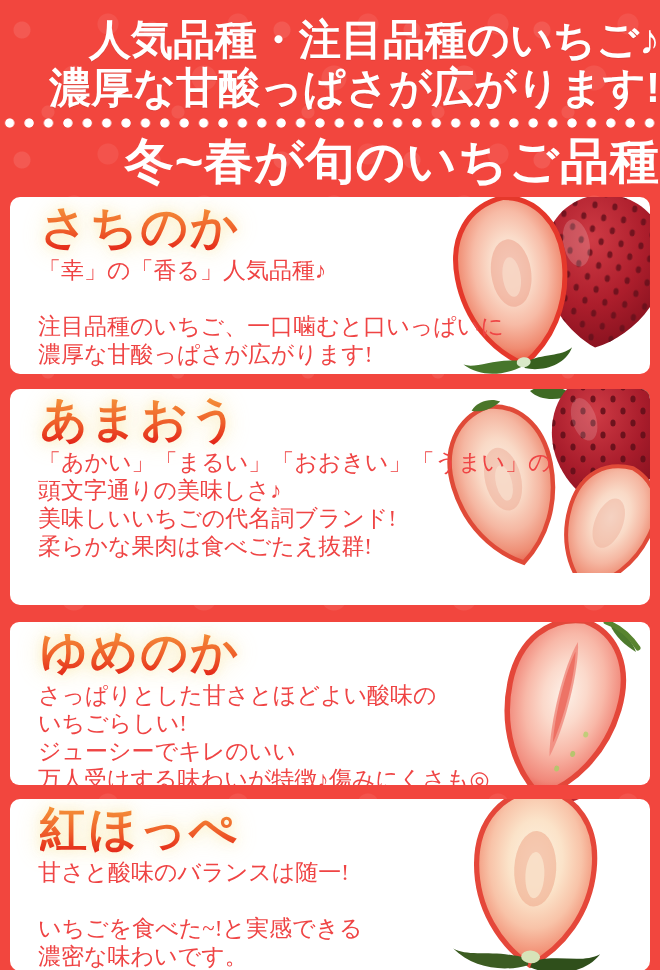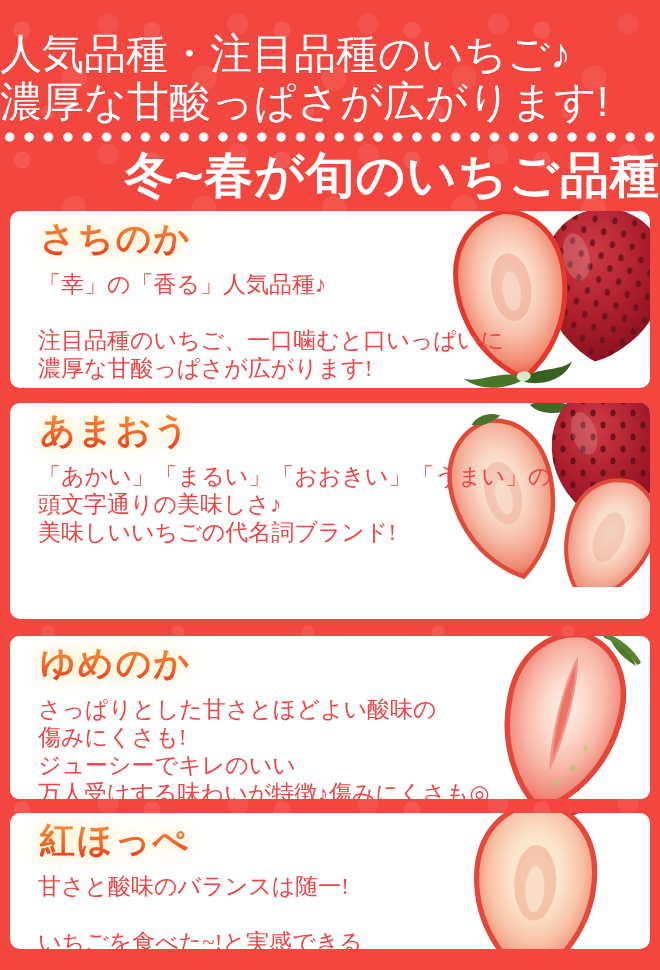--- a/index.html
+++ b/index.html
@@ -9,45 +9,45 @@
     background-color:#f2463e;
     background-image:
       radial-gradient(circle 9px at 22px 30px,  rgba(255,255,255,0.10) 0 8px,  rgba(255,255,255,0) 9px),
       radial-gradient(circle 13px at 74px 78px, rgba(255,255,255,0.08) 0 12px, rgba(255,255,255,0) 13px),
       radial-gradient(circle 7px at 48px 112px, rgba(255,255,255,0.09) 0 6px,  rgba(255,255,255,0) 7px),
       radial-gradient(circle 11px at 108px 24px,rgba(255,255,255,0.07) 0 10px, rgba(255,255,255,0) 11px);
     background-size:130px 130px;
     font-family:"Liberation Sans","DejaVu Sans",sans-serif;
   }
   .header {
-    padding-top:30px; text-align:left; color:#ffffff;
-    font-size:42px; line-height:48px; font-weight:normal;
+    padding-top:16px; text-align:right; color:#ffffff;
+    font-size:42px; line-height:48px; font-weight:bold;
     text-shadow:0 1px 0 rgba(0,0,0,0.08);
   }
   .dots {
     height:18px; margin-top:2px;
     background-image:radial-gradient(circle 4.6px at 9.7px 9px, #ffffff 4.2px, rgba(255,255,255,0) 5px);
     background-size:19.4px 18px; background-repeat:repeat-x;
   }
   .section-title {
     height:62px; line-height:58px; text-align:right; color:#ffffff;
     font-size:49px; font-weight:bold; letter-spacing:1px;
   }
   .cards { margin:3px 10px 0 10px; }
   .card {
     position:relative; background:#ffffff; border-radius:10px; overflow:hidden;
   }
   .card-1 { height:177px; margin-bottom:15px; }
   .card-2 { height:216px; margin-bottom:17px; }
   .card-3 { height:163px; margin-bottom:14px;border-radius:9px; }
-  .card-4 { height:136px; }
+  .card-4 { height:172px; }
   .card h2 {
     margin:4px 0 0 30px; width:fit-content;
-    font-family:Liberation Mono, monospace;
-    font-size:35px; line-height:53px; font-weight:bold; letter-spacing:2px;
+    font-family:Liberation Serif, serif;
+    font-size:47px; line-height:53px; font-weight:bold; letter-spacing:2px;
     background:linear-gradient(180deg,#f59b3c 0%,#ef5f2a 55%,#e21f17 100%);
     -webkit-background-clip:text; background-clip:text;
     color:transparent; -webkit-text-fill-color:transparent;
     filter:drop-shadow(0 0 6px rgba(251,238,192,0.95)) drop-shadow(0 0 12px rgba(251,238,192,0.75));
     position:relative; z-index:2;
   }
   .card p {
     margin:3px 0 0 28px;
     font-family:"Liberation Serif","DejaVu Serif",serif;
     font-size:23px; line-height:28px; color:#ef4444;
@@ -152,20 +152,21 @@
         <g transform="translate(196,136) rotate(22)">
           <path d="M2,-62 C28,-58 44,-38 42,-6 C40,26 24,52 0,66 C-24,52 -40,26 -42,-6 C-44,-38 -26,-58 2,-62 Z" fill="url(#c2f)" stroke="#e04a38" stroke-width="4"></path>
           <ellipse cx="0" cy="-2" rx="14" ry="26" fill="#eba58f" opacity="0.4"></ellipse>
         </g>
       </svg>
       <h2>あまおう</h2>
       <p>
         <span>「あかい」「まるい」「おおきい」「うまい」の</span><br>
         <span>頭文字通りの美味しさ♪</span><br>
         <span>美味しいいちごの代名詞ブランド!</span><br>
+        <span>柔らかな果肉は食べごたえ抜群!</span>
       </p>
     </div>
 
     <div class="card card-3">
       <svg width="190" height="170" viewBox="0 0 190 170">
         <defs>
           <radialGradient id="c3f" cx="0.5" cy="0.42" r="0.62">
             <stop offset="0" stop-color="#fdf1e8"></stop>
               <stop offset="0.3" stop-color="#fbd9cb"></stop>
             <stop offset="0.55" stop-color="#f8b8a8"></stop>
@@ -181,21 +182,21 @@
           <path d="M0,-66 C8,-40 8,20 0,52 C-8,20 -8,-40 0,-66 Z" fill="#ef8276" opacity="0.75"></path>
           <path d="M0,-56 C5,-34 5,10 0,38 C-5,10 -5,-34 0,-56 Z" fill="#e9574a" opacity="0.6"></path>
           <ellipse cx="22" cy="44" rx="2.5" ry="3" fill="#b7c46e"></ellipse>
           <ellipse cx="10" cy="62" rx="2.5" ry="3" fill="#b7c46e"></ellipse>
           <ellipse cx="30" cy="22" rx="2.5" ry="3" fill="#c2cc7a"></ellipse>
         </g>
       </svg>
       <h2>ゆめのか</h2>
       <p>
         <span>さっぱりとした甘さとほどよい酸味の</span><br>
-        <span>傷みにくさも!</span><br>
+        <span>いちごらしい!</span><br>
         <span>ジューシーでキレのいい</span><br>
         <span>万人受けする味わいが特徴♪傷みにくさも◎</span>
       </p>
     </div>
 
     <div class="card card-4">
       <svg width="235" height="172" viewBox="0 0 235 172">
         <defs>
           <radialGradient id="c4f" cx="0.5" cy="0.40" r="0.65">
             <stop offset="0" stop-color="#fdf3e2"></stop>

